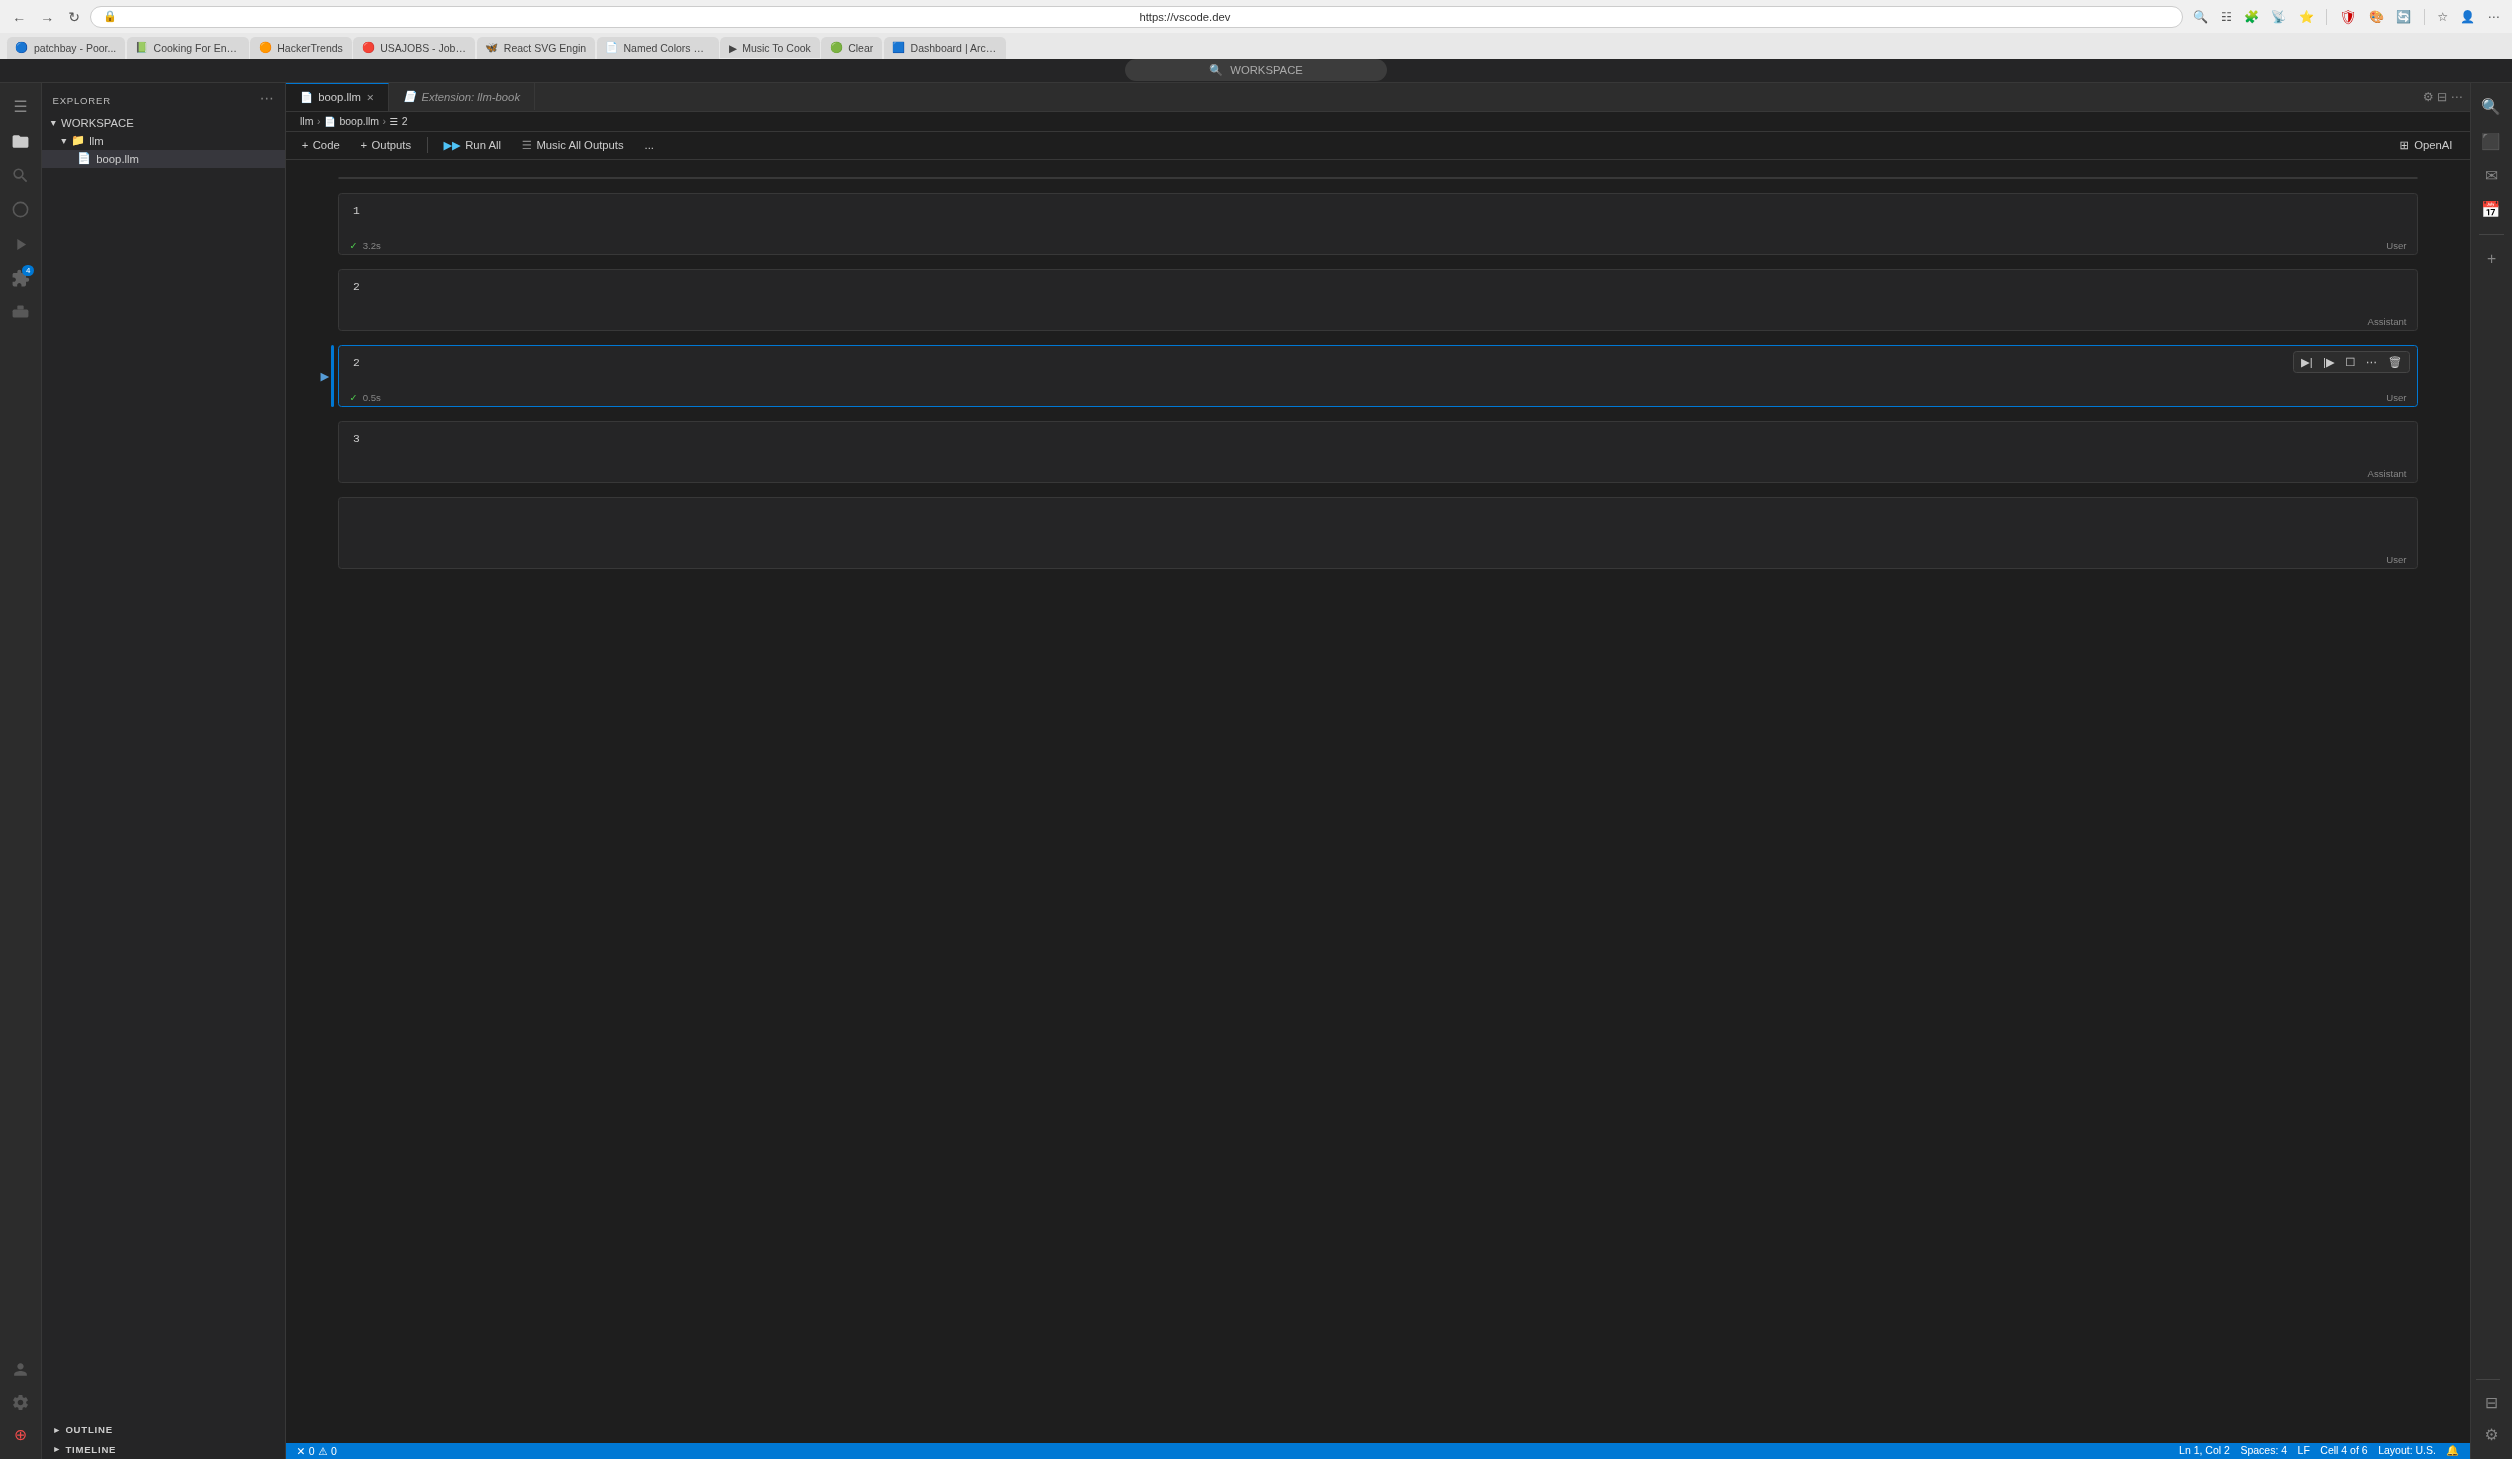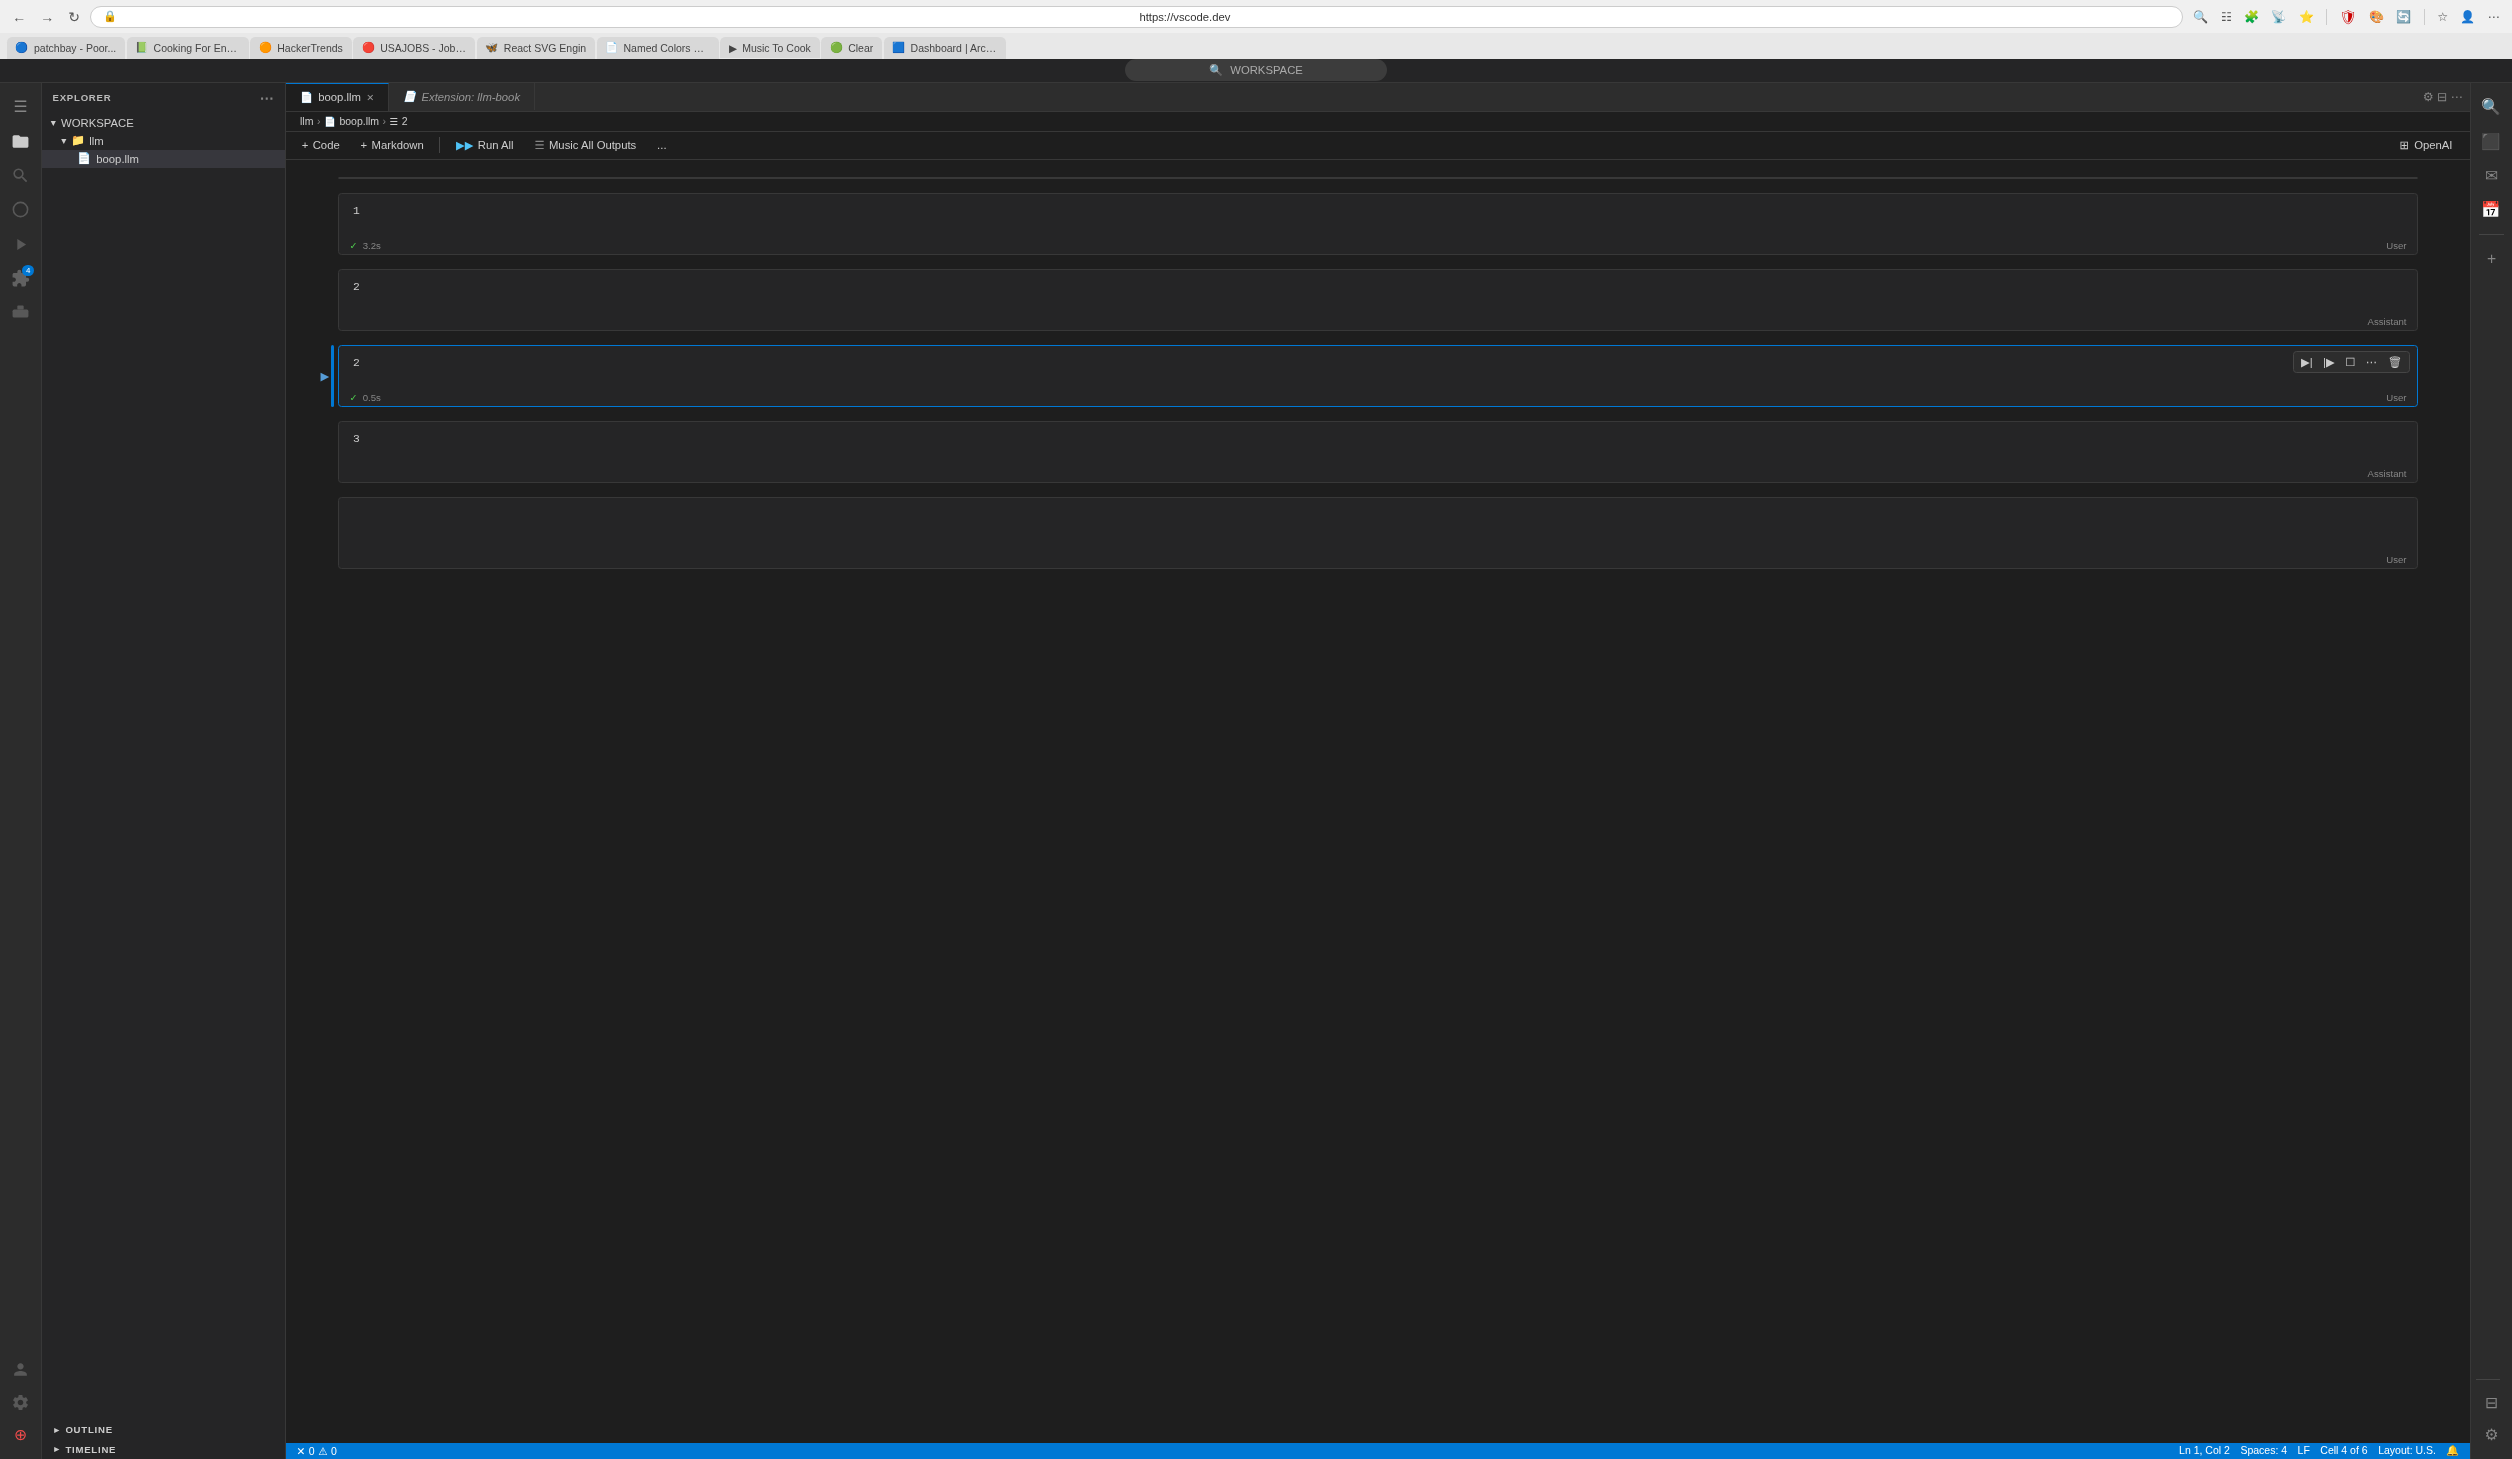--- a/index.html
+++ b/index.html
@@ -25,21 +25,21 @@
 
     
     .activity-bar { width: 42px; background: #2c2c2c; display: flex; flex-direction: column; align-items: center; padding: 7px 0; flex-shrink: 0; border-right: 0.9px solid #383838; }
     .activity-bar-item { width: 31px; height: 31px; display: flex; align-items: center; justify-content: center; border-radius: 3.5px; cursor: pointer; font-size: 15.7px; color: #858585; margin: 1.7px 0; position: relative; }
     .activity-bar-item.active { color: #cccccc; }
     .activity-bar-item .badge { position: absolute; top: 1.7px; right: 1.7px; background: #0078d4; color: white; font-size: 7.9px; border-radius: 7px; padding: 0.9px 3.5px; min-width: 12.2px; text-align: center; }
     .activity-bar-bottom { margin-top: auto; }
 
     
     .sidebar { width: 244px; background: #252526; flex-shrink: 0; display: flex; flex-direction: column; border-right: 0.9px solid #383838; }
-    .sidebar-header { padding: 7px 10.5px; font-size: 9.6px; font-weight: 700; color: #bbbbbb; letter-spacing: 0.08em; display: flex; align-items: center; justify-content: space-between; text-transform: uppercase; gap: 16px; }
+    .sidebar-header { padding: 7px 10.5px; font-size: 9.6px; font-weight: 400; color: #bbbbbb; letter-spacing: 0.08em; display: flex; align-items: flex-end; justify-content: space-between; text-transform: uppercase; gap: 16px; }
     .sidebar-section { padding: 1.7px 0; }
     .sidebar-item { display: flex; align-items: center; gap: 5.2px; padding: 2.6px 10.5px 2.6px 17.5px; cursor: pointer; color: #cccccc; font-size: 11.3px; }
     .sidebar-item.active { background: #37373d; }
     .sidebar-folder { display: flex; align-items: center; gap: 3.5px; padding: 2.6px 10.5px 2.6px 7px; cursor: pointer; color: #cccccc; font-size: 11.3px; font-weight: 500; }
 
     
     .main-area { flex: 1; display: flex; flex-direction: column; overflow: hidden; background: #1e1e1e; }
 
     
     .editor-tabs { display: flex; align-items: center; background: #2d2d2d; border-bottom: 0.9px solid #383838; flex-shrink: 0; }
@@ -291,21 +291,21 @@
       <span style="cursor:pointer; display:flex;align-items:center;gap:3.5px;"><span style="font-size:9.6px;">☰</span>2</span>
     </div>
 
     <div class="notebook-toolbar">
       <button class="toolbar-btn">
         <span>+</span>
         <span>Code</span>
       </button>
       <button class="toolbar-btn">
         <span>+</span>
-        <span>Markdown</span>
+        <span>Outputs</span>
       </button>
       <div class="toolbar-sep"></div>
       <button class="toolbar-btn">
         <span style="color:#4fc3f7;">▶▶</span>
         <span>Run All</span>
       </button>
       <button class="toolbar-btn">
         <span style="color:#858585;">☰</span>
         <span>Music All Outputs</span>
       </button>

